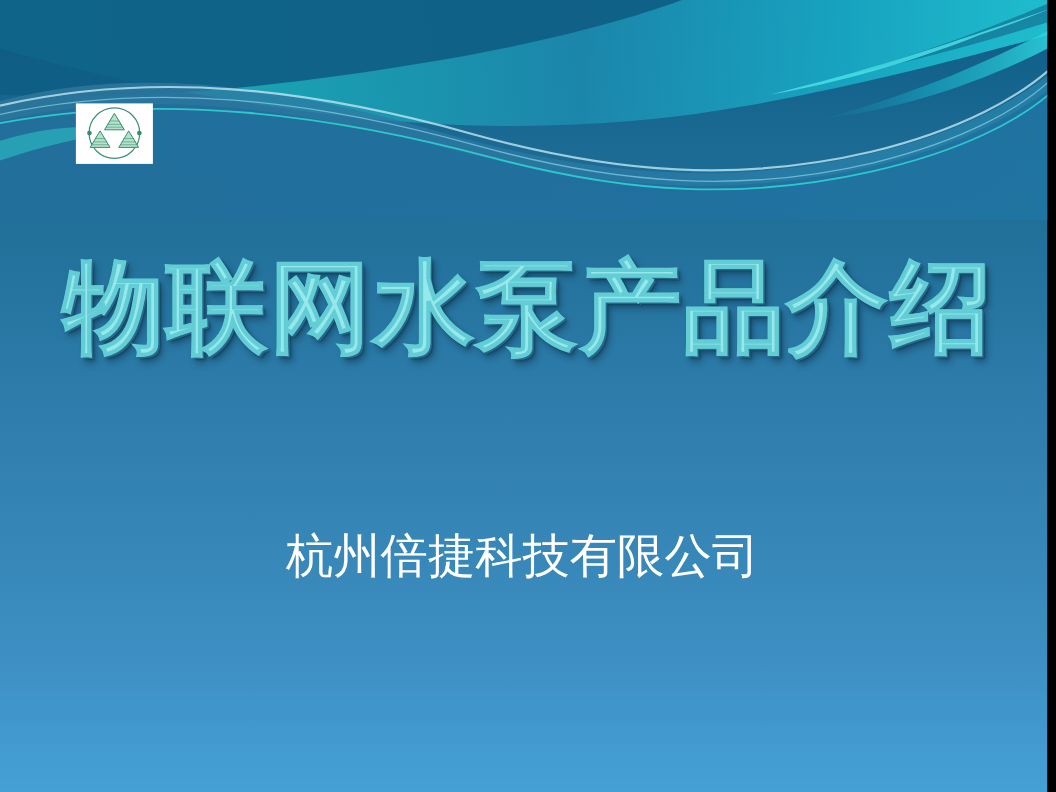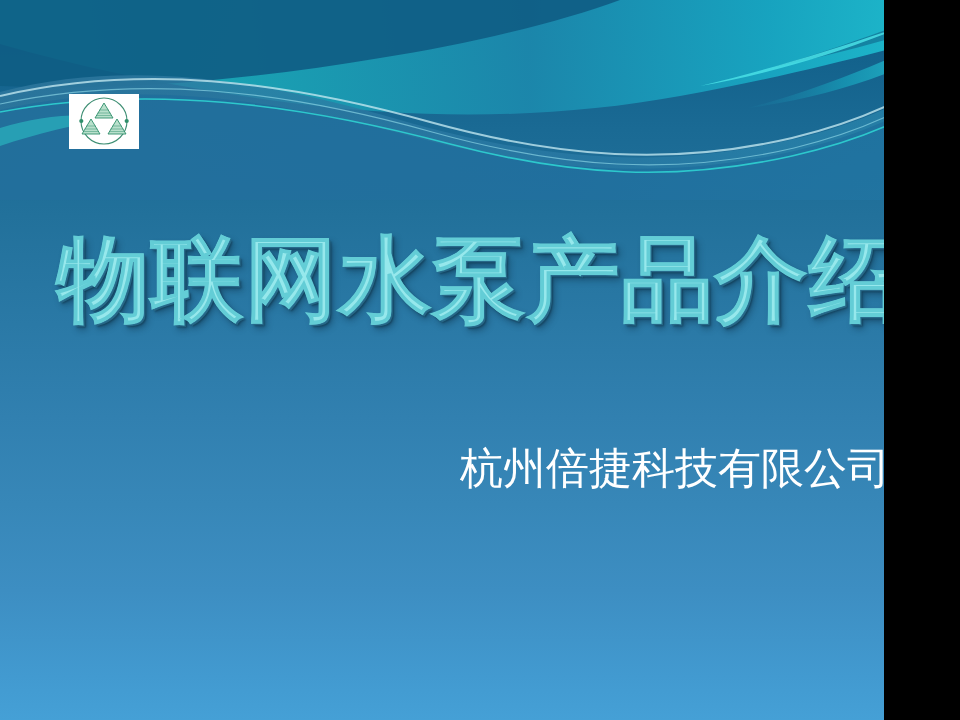--- a/index.html
+++ b/index.html
@@ -2,21 +2,21 @@
 <html><head>
 <meta charset="utf-8">
 <style>
   html, body {
     margin: 0;
     padding: 0;
     background: #000;
   }
   #slide {
     position: relative;
-    width: 884px;
+    width: 952px;
     height: 720px;
     overflow: hidden;
     font-family: "Liberation Sans", sans-serif;
     background: linear-gradient(to bottom,
         #0d5a86 0%,
         #13628c 8%,
         #1a6a94 18%,
         #22719b 30%,
         #2a79a6 45%,
         #3180b0 58%,
@@ -61,24 +61,24 @@
        2px 2px 0 #266786,
        3px 3px 2px rgba(12,48,70,0.55),
        4px 5px 7px rgba(8,38,58,0.45);
     white-space: nowrap;
     -webkit-text-stroke: 1px #63cdd6;
   }
   
   #subtitle {
     position: absolute;
     left: 260px;
-    top: 444px;
+    top: 484px;
     width: 630px;
-    text-align: right;
-    font-family: Liberation Serif, serif;
+    text-align: left;
+    font-family: Liberation Mono, monospace;
     font-size: 43px;
     line-height: 50px;
     color: #ffffff;
     white-space: nowrap;
   }
 </style>
 </head>
 <body>
 
 <div id="slide">

